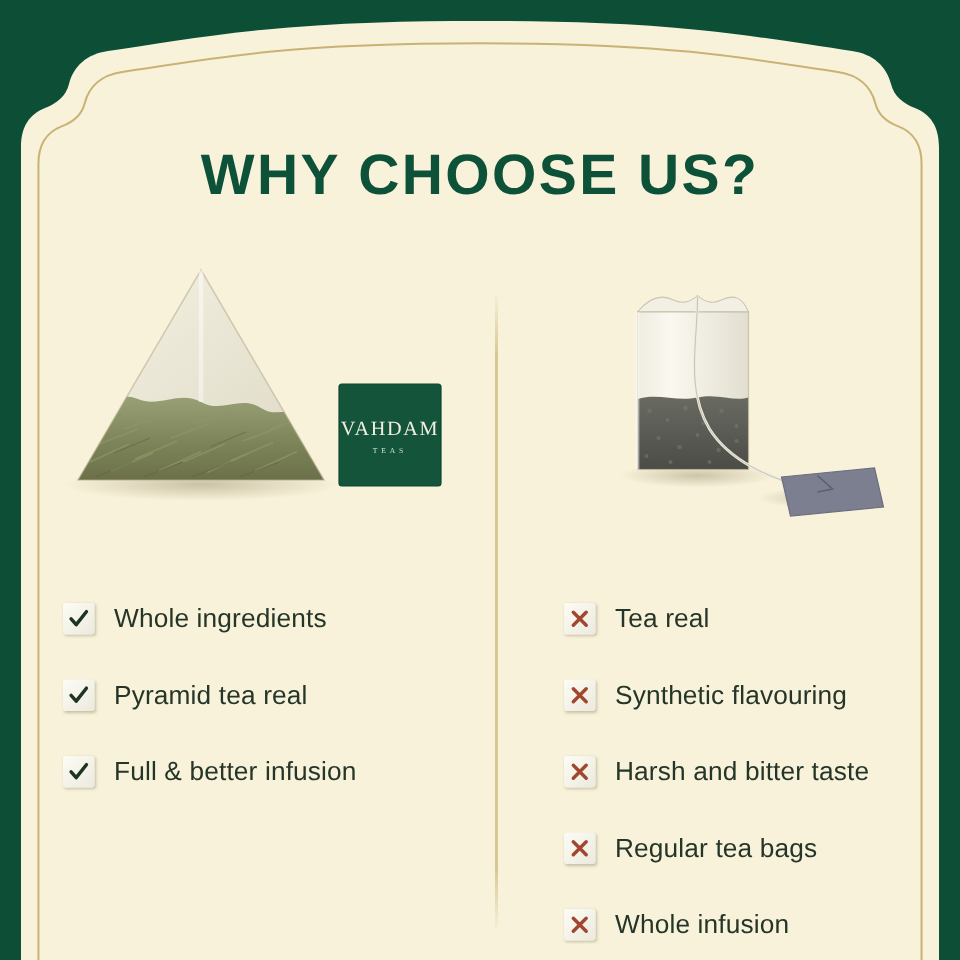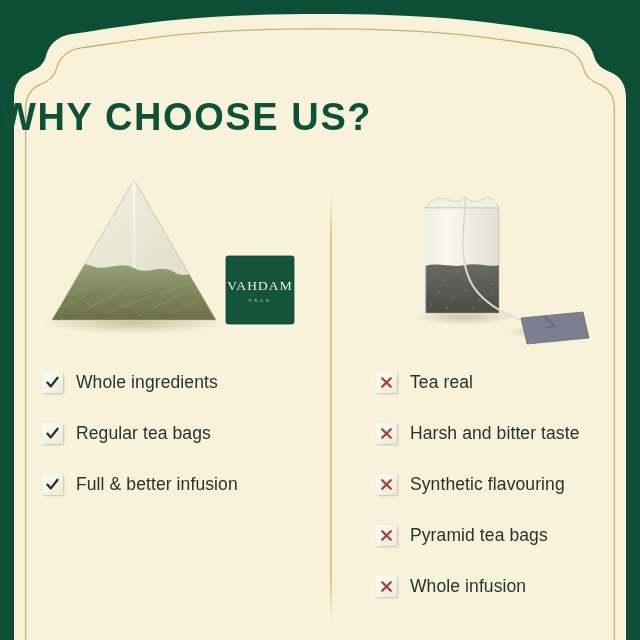--- a/index.html
+++ b/index.html
@@ -38,20 +38,21 @@
     height: 660px;
     display: block;
   }
 
   
   .title {
     position: absolute;
     left: 0;
     top: 96px;
     width: 640px;
+    text-align: center;
     font-family: "Liberation Sans", sans-serif;
     font-size: 38px;
     font-weight: 700;
     letter-spacing: 1.6px;
     color: #0d5138;
     white-space: nowrap;
   }
 
   
   .divider {
@@ -92,21 +93,21 @@
   
   .col {
     position: absolute;
     top: 372px;
   }
   #col-left  { left: 42px;  width: 282px; }
   #col-right { left: 376px; width: 250px; }
 
   .row {
     display: flex;
-    align-items: flex-start;
+    align-items: flex-end;
     height: 51px;
   }
   .mark {
     flex: 0 0 auto;
     width: 21px;
     height: 21px;
     border-radius: 2px;
     background: linear-gradient(135deg, #fdfcf5 0%, #eceadd 100%);
     box-shadow: 1px 1px 2px rgba(120,110,80,0.38);
     display: flex;
@@ -299,75 +300,75 @@
     </div>
 
 
 
     <div class="row">
       <span class="mark">
         <svg width="15" height="15" viewBox="0 0 15 15">
           <path d="M2.4,7.6 L5.8,11.4 L12.6,2.8" fill="none" stroke="#1d3326" stroke-width="2.3" stroke-linecap="round" stroke-linejoin="round"></path>
         </svg>
       </span>
+      <span class="row-label">Pyramid tea real</span>
+    </div>
+
+    <div class="row">
+      <span class="mark">
+        <svg width="15" height="15" viewBox="0 0 15 15">
+          <path d="M2.4,7.6 L5.8,11.4 L12.6,2.8" fill="none" stroke="#1d3326" stroke-width="2.3" stroke-linecap="round" stroke-linejoin="round"></path>
+        </svg>
+      </span>
+      <span class="row-label">Full &amp; better infusion</span>
+    </div>
+
+  </div>
+
+  <div class="col" id="col-right">
+
+    <div class="row">
+      <span class="mark">
+        <svg width="15" height="15" viewBox="0 0 15 15">
+          <path d="M3.2,3.2 L11.8,11.8 M11.8,3.2 L3.2,11.8" fill="none" stroke="#a2472f" stroke-width="2.3" stroke-linecap="round"></path>
+        </svg>
+      </span>
+      <span class="row-label">Tea real</span>
+    </div>
+
+    <div class="row">
+      <span class="mark">
+        <svg width="15" height="15" viewBox="0 0 15 15">
+          <path d="M3.2,3.2 L11.8,11.8 M11.8,3.2 L3.2,11.8" fill="none" stroke="#a2472f" stroke-width="2.3" stroke-linecap="round"></path>
+        </svg>
+      </span>
+      <span class="row-label">Synthetic flavouring</span>
+    </div>
+
+    <div class="row">
+      <span class="mark">
+        <svg width="15" height="15" viewBox="0 0 15 15">
+          <path d="M3.2,3.2 L11.8,11.8 M11.8,3.2 L3.2,11.8" fill="none" stroke="#a2472f" stroke-width="2.3" stroke-linecap="round"></path>
+        </svg>
+      </span>
+      <span class="row-label">Harsh and bitter taste</span>
+    </div>
+
+    <div class="row">
+      <span class="mark">
+        <svg width="15" height="15" viewBox="0 0 15 15">
+          <path d="M3.2,3.2 L11.8,11.8 M11.8,3.2 L3.2,11.8" fill="none" stroke="#a2472f" stroke-width="2.3" stroke-linecap="round"></path>
+        </svg>
+      </span>
       <span class="row-label">Regular tea bags</span>
     </div>
 
     <div class="row">
       <span class="mark">
         <svg width="15" height="15" viewBox="0 0 15 15">
-          <path d="M2.4,7.6 L5.8,11.4 L12.6,2.8" fill="none" stroke="#1d3326" stroke-width="2.3" stroke-linecap="round" stroke-linejoin="round"></path>
-        </svg>
-      </span>
-      <span class="row-label">Full &amp; better infusion</span>
-    </div>
-
-  </div>
-
-  <div class="col" id="col-right">
-
-    <div class="row">
-      <span class="mark">
-        <svg width="15" height="15" viewBox="0 0 15 15">
-          <path d="M3.2,3.2 L11.8,11.8 M11.8,3.2 L3.2,11.8" fill="none" stroke="#a2472f" stroke-width="2.3" stroke-linecap="round"></path>
-        </svg>
-      </span>
-      <span class="row-label">Tea real</span>
-    </div>
-
-    <div class="row">
-      <span class="mark">
-        <svg width="15" height="15" viewBox="0 0 15 15">
-          <path d="M3.2,3.2 L11.8,11.8 M11.8,3.2 L3.2,11.8" fill="none" stroke="#a2472f" stroke-width="2.3" stroke-linecap="round"></path>
-        </svg>
-      </span>
-      <span class="row-label">Harsh and bitter taste</span>
-    </div>
-
-    <div class="row">
-      <span class="mark">
-        <svg width="15" height="15" viewBox="0 0 15 15">
-          <path d="M3.2,3.2 L11.8,11.8 M11.8,3.2 L3.2,11.8" fill="none" stroke="#a2472f" stroke-width="2.3" stroke-linecap="round"></path>
-        </svg>
-      </span>
-      <span class="row-label">Synthetic flavouring</span>
-    </div>
-
-    <div class="row">
-      <span class="mark">
-        <svg width="15" height="15" viewBox="0 0 15 15">
-          <path d="M3.2,3.2 L11.8,11.8 M11.8,3.2 L3.2,11.8" fill="none" stroke="#a2472f" stroke-width="2.3" stroke-linecap="round"></path>
-        </svg>
-      </span>
-      <span class="row-label">Pyramid tea bags</span>
-    </div>
-
-    <div class="row">
-      <span class="mark">
-        <svg width="15" height="15" viewBox="0 0 15 15">
           <path d="M3.2,3.2 L11.8,11.8 M11.8,3.2 L3.2,11.8" fill="none" stroke="#a2472f" stroke-width="2.3" stroke-linecap="round"></path>
         </svg>
       </span>
       <span class="row-label">Whole infusion</span>
     </div>
 
   </div>
 
 </div>
 

